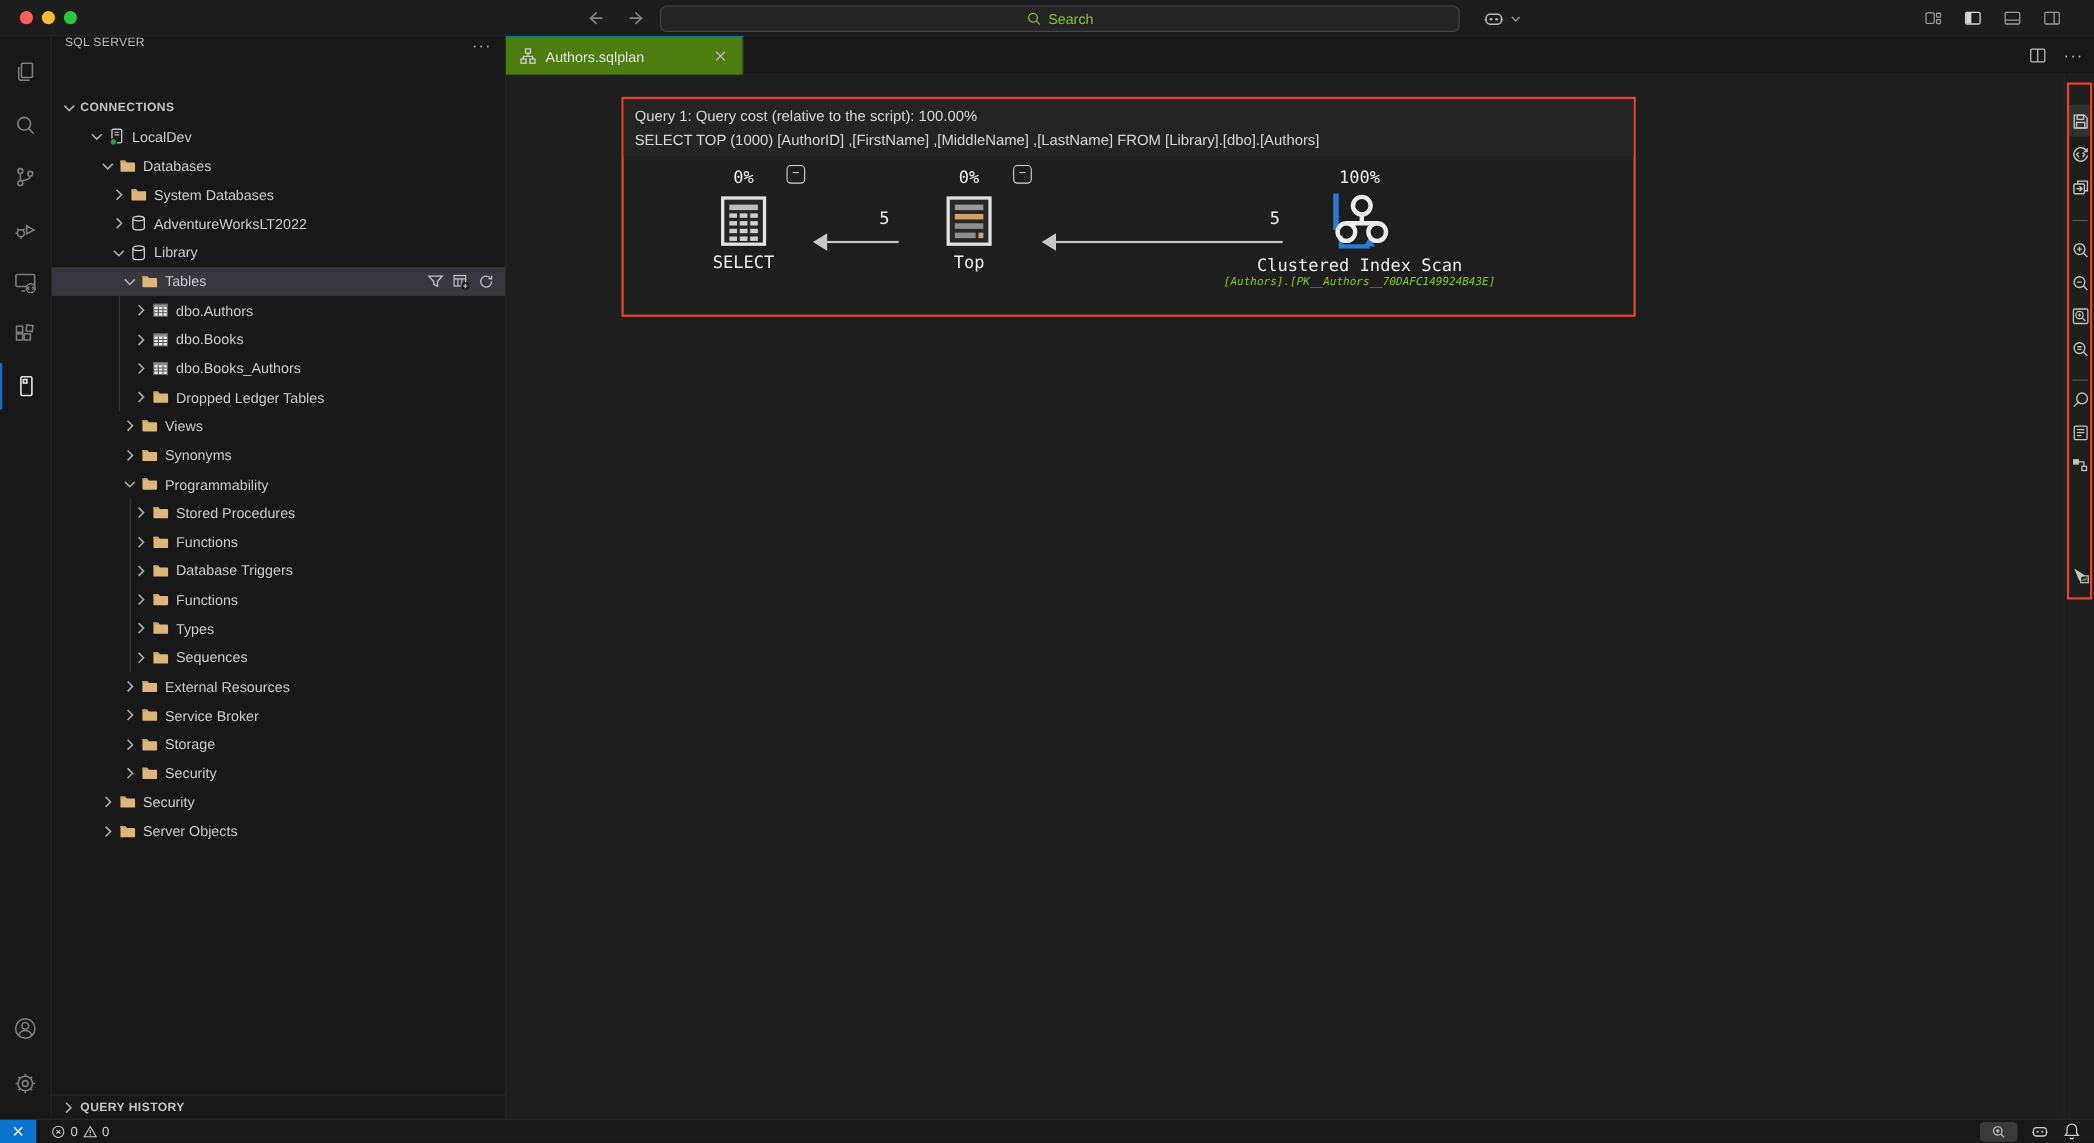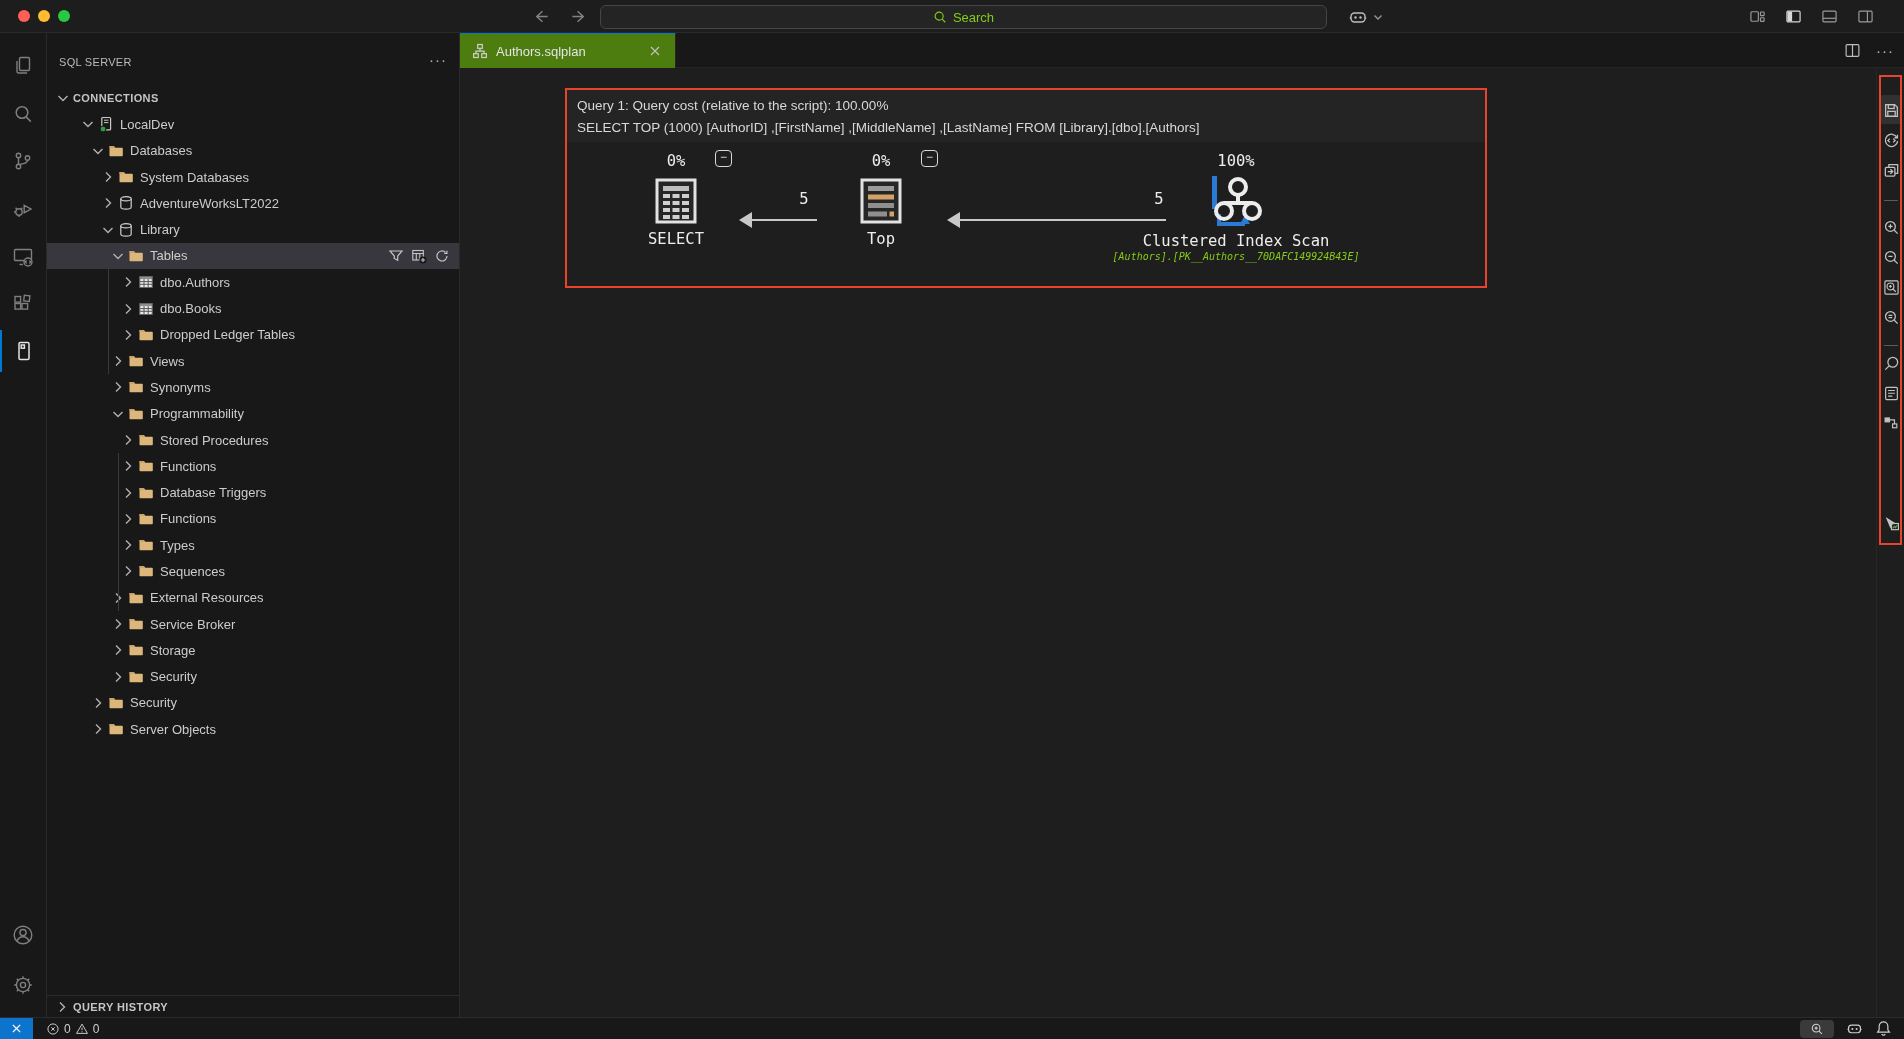--- a/index.html
+++ b/index.html
@@ -20,21 +20,21 @@
   .tb-right { position:absolute; top:8px; width:17px; height:17px; color:#9a9a9a; }
 
   
   #activitybar { position:absolute; left:0; top:33px; width:47px; height:984px; background:#181818; border-right:1px solid #2a2a2a; }
   .act-item { position:absolute; left:0; width:46px; height:42px; display:flex; align-items:center; justify-content:center; color:#7f7f7f; cursor:pointer; }
   .act-item .icon { width:24px; height:24px; }
   .act-item.active { color:#e2e2e2; border-left:2px solid #0078d4; }
 
   
   #sidebar { position:absolute; left:47px; top:33px; width:413px; height:984px; background:#181818; border-right:1px solid #2a2a2a; }
-  #sidebar-header { position:absolute; top:0; left:0; right:0; height:35px; display:flex; align-items:flex-end; padding:0 12px; }
+  #sidebar-header { position:absolute; top:0; left:0; right:0; height:35px; display:flex; align-items:flex-start; padding:0 12px; }
   #sidebar-title { font-size:11px; color:#bbb; letter-spacing:.3px; }
   #sidebar-more { margin-left:auto; color:#b6b6b6; font-size:15px; letter-spacing:1px; cursor:pointer; }
   #tree { position:absolute; top:52px; left:0; right:0; }
   .tree-row { display:flex; align-items:center; height:26.3px; color:#cccccc; cursor:pointer; white-space:nowrap; }
   .tree-row.selected { background:#37373d; }
   .tree-row .chev { width:16px; height:16px; color:#b0b0b0; flex:0 0 16px; margin-right:2px; }
   .tree-row .titem { width:16px; height:16px; flex:0 0 16px; margin-right:6px; }
   .tree-row .lbl { font-size:13px; }
   .tree-row.hdr .lbl { font-size:11px; font-weight:bold; letter-spacing:.4px; color:#c5c5c5; }
   .row-actions { margin-left:auto; display:flex; gap:7px; padding-right:9px; }
@@ -396,20 +396,36 @@
           <span class="lbl">dbo.Books</span>
         </div>
         <div class="tree-row" style="padding-left: 73px;">
           <span class="icon chev">
             <svg viewBox="0 0 16 16" fill="none" stroke="currentColor" stroke-width="1.4">
               <path d="M6 3.5 L10.5 8 L6 12.5"></path>
             </svg>
           </span>
           <span class="icon titem">
             <svg viewBox="0 0 16 16">
+              <rect x="1.8" y="2.5" width="12.4" height="11" fill="#e9e9e9"></rect>
+              <rect x="1.8" y="2.5" width="12.4" height="2.6" fill="#8f8f8f"></rect>
+              <path d="M1.8 7.6 H14.2 M1.8 10.3 H14.2 M6 5.1 V13.5 M10.2 5.1 V13.5" stroke="#555" stroke-width="1" fill="none"></path>
+              <rect x="1.8" y="2.5" width="12.4" height="11" fill="none" stroke="#666" stroke-width="1"></rect>
+            </svg>
+          </span>
+          <span class="lbl">dbo.Books_Authors</span>
+        </div>
+        <div class="tree-row" style="padding-left: 73px;">
+          <span class="icon chev">
+            <svg viewBox="0 0 16 16" fill="none" stroke="currentColor" stroke-width="1.4">
+              <path d="M6 3.5 L10.5 8 L6 12.5"></path>
+            </svg>
+          </span>
+          <span class="icon titem">
+            <svg viewBox="0 0 16 16">
               <path d="M1.5 3 H5.7 L7.3 4.8 H14 a.8.8 0 0 1 .8 .8 V12.4 a.8.8 0 0 1 -.8 .8 H2.3 a.8.8 0 0 1 -.8 -.8 Z" fill="#dcb67a"></path>
               <path d="M1.5 3 H5.7 L7.3 4.8 H1.5 Z" fill="#c9a266"></path>
             </svg>
           </span>
           <span class="lbl">Dropped Ledger Tables</span>
         </div>
         <div class="tree-row" style="padding-left: 63px;">
           <span class="icon chev">
             <svg viewBox="0 0 16 16" fill="none" stroke="currentColor" stroke-width="1.4">
               <path d="M6 3.5 L10.5 8 L6 12.5"></path>

